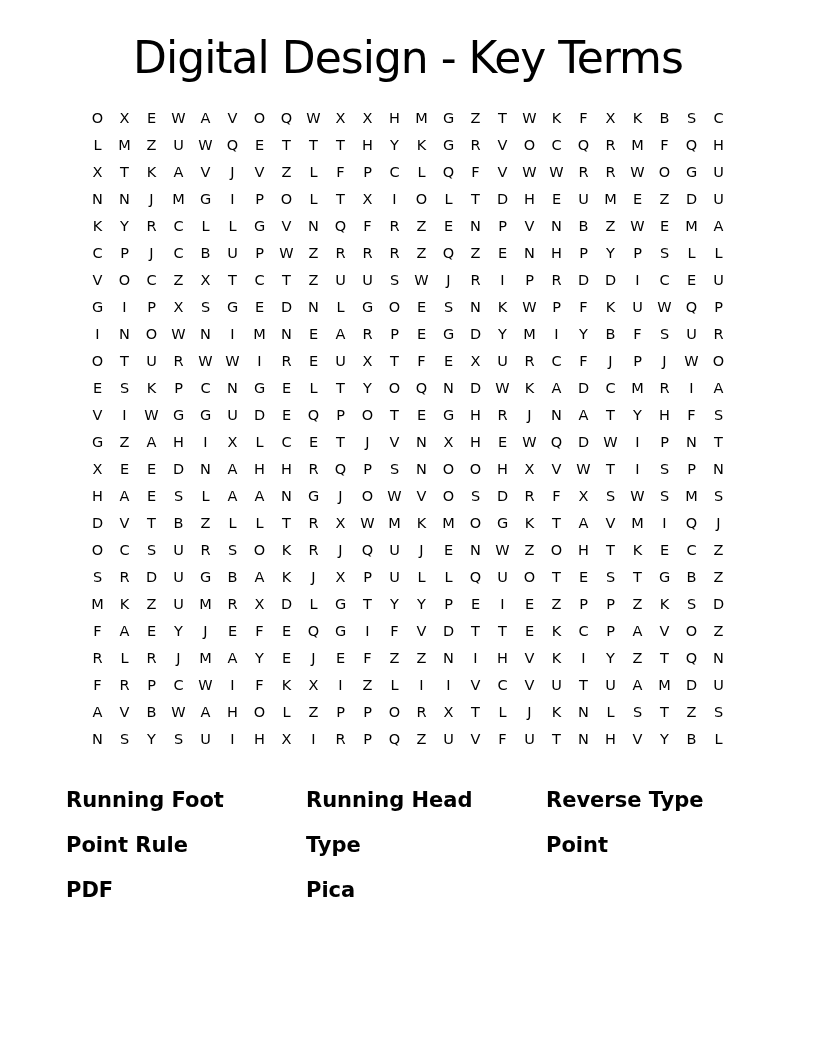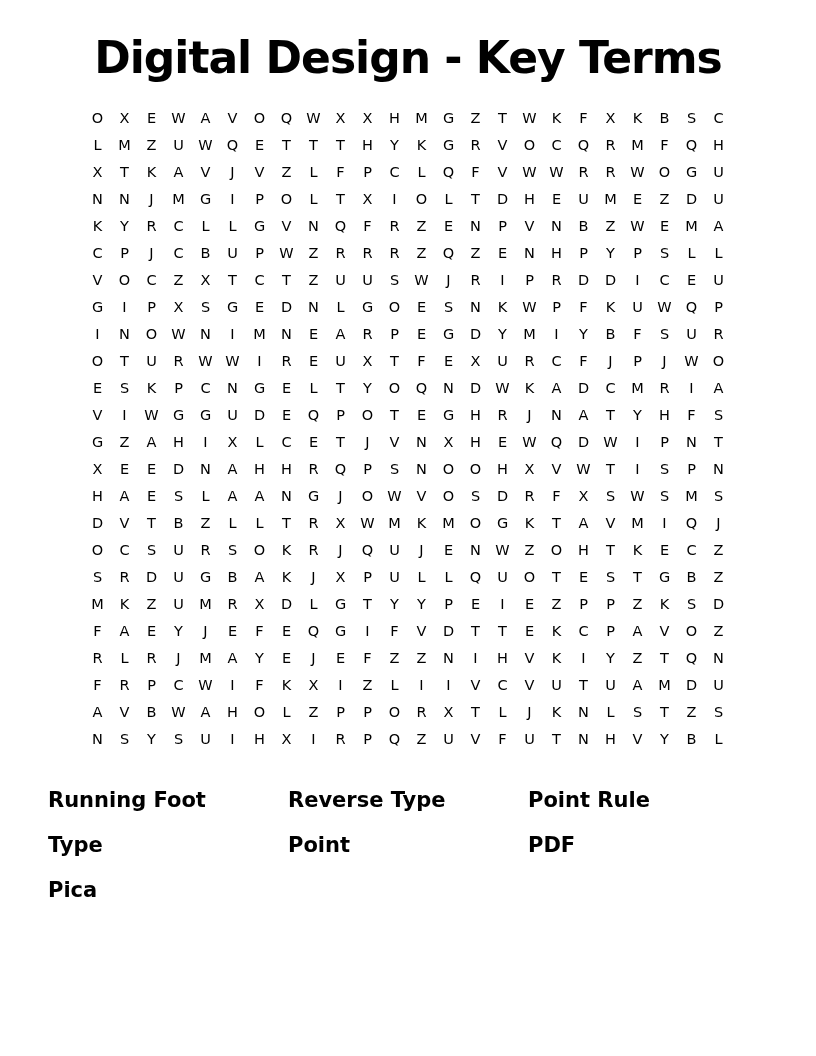--- a/index.html
+++ b/index.html
@@ -17,21 +17,21 @@
   .page {
     width: 816px;
     height: 1056px;
     position: relative;
   }
   .title {
     margin: 0;
     padding-top: 30px;
     text-align: center;
     font-size: 44px;
-    font-weight: 700;
+    font-weight: 400;
     letter-spacing: -1px;
     line-height: 1.25;
   }
   .grid {
     width: 648px;
     margin: 20px auto 0 auto;
     display: grid;
     grid-template-columns: repeat(24, 1fr);
     grid-auto-rows: 27px;
   }
@@ -47,20 +47,21 @@
     margin: 36px 0 0 48px;
     display: grid;
     grid-template-columns: 240px 240px 240px;
     row-gap: 23px;
     font-size: 21px;
     font-weight: 700;
     line-height: 22px;
   }
   .word {
     white-space: nowrap;
+    margin-left: 18px;
   }
 </style>
 </head>
 <body>
 
 <div class="page">
   <h1 class="title">Digital Design - Key Terms</h1>
 
   <div class="grid">
       <span class="cell">O</span>
@@ -636,20 +637,21 @@
       <span class="cell">N</span>
       <span class="cell">H</span>
       <span class="cell">V</span>
       <span class="cell">Y</span>
       <span class="cell">B</span>
       <span class="cell">L</span>
     </div>
 
   <div class="words">
       <div class="word">Running Foot</div>
+      <div class="word">Running Head</div>
       <div class="word">Reverse Type</div>
       <div class="word">Point Rule</div>
       <div class="word">Type</div>
       <div class="word">Point</div>
       <div class="word">PDF</div>
       <div class="word">Pica</div>
     </div>
 </div>
 
 </body></html>

